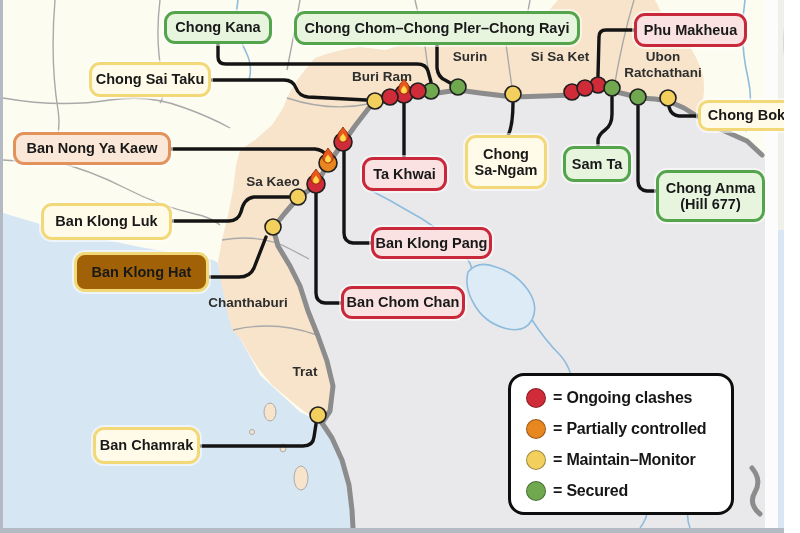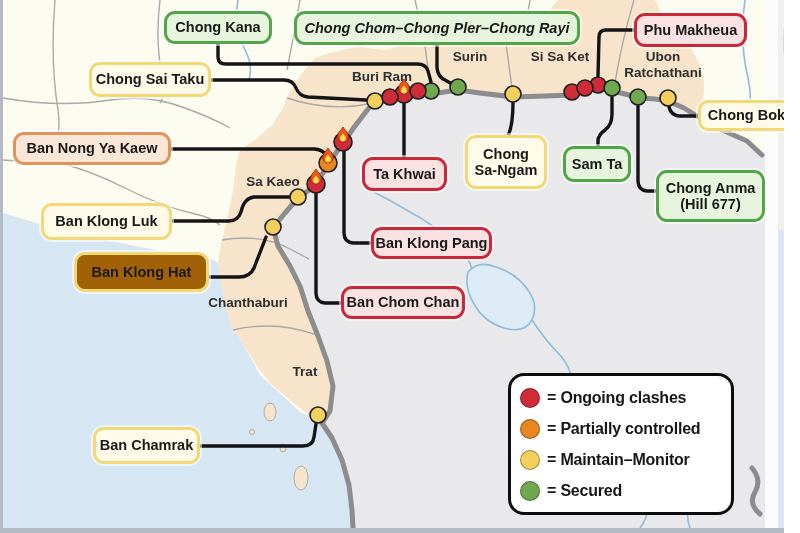--- a/index.html
+++ b/index.html
@@ -16,21 +16,21 @@
     box-shadow:0 0 0 2px rgba(255,255,255,.55);
   }
   .province{
     position:absolute;transform:translate(-50%,-50%);text-align:center;
     font-weight:700;font-size:13.5px;line-height:1.2;color:#2e2e2e;white-space:nowrap;
   }
   .province span{display:block;}
   #legend{
     position:absolute;left:508px;top:373px;width:226px;height:142px;box-sizing:border-box;
     background:var(--legend_bg,#fff);border:3.5px solid #0d0d0d;border-radius:16px;
-    display:flex;flex-direction:column;justify-content:center;gap:6px;padding:8px 9px;
+    display:flex;flex-direction:column;justify-content:center;gap:6px;padding:8px 15px;
   }
   .legend-row{display:flex;align-items:center;gap:7px;height:25px;}
   .legend-dot{
     width:20px;height:20px;border-radius:50%;flex:0 0 auto;
     border:1px solid rgba(0,0,0,.35);box-sizing:border-box;
   }
   .legend-label{font-weight:700;font-size:16px;color:#161616;white-space:nowrap;letter-spacing:-0.2px;}
 </style>
 </head>
 <body>
@@ -155,21 +155,21 @@
           <path d="M0,-8 C1.5,-5 4.8,-3.5 5.2,0.5 C5.6,4.5 2.9,7 0,7 C-2.9,7 -5.6,4.5 -5.2,0.5 C-4.8,-3.5 -1.5,-5 0,-8 Z" fill="#e8581c" stroke="#8a2500" stroke-width="0.8"></path>
           <path d="M0,-1.8 C1,0.4 2.7,0.9 2.9,3.2 C3.1,5.4 1.6,6.4 0,6.4 C-1.6,6.4 -3.1,5.4 -2.9,3.2 C-2.7,0.9 -1,0.4 0,-1.8 Z" fill="#ffd94e"></path>
         </g>
       </g>
   </svg>
 
   <div id="labels">
       <div class="label-box" style="left: 164px; top: 11px; width: 108px; height: 33px; border-color: rgb(84, 164, 76); background: rgb(231, 245, 223);">
         <span>Chong Kana</span>
       </div>
-      <div class="label-box" style="left: 294px; top: 11px; width: 286px; height: 34px; border-color: rgb(84, 164, 76); background: rgb(231, 245, 223); font-style: italic;">
+      <div class="label-box" style="left: 294px; top: 11px; width: 286px; height: 34px; border-color: rgb(84, 164, 76); background: rgb(231, 245, 223);">
         <span>Chong Chom–Chong Pler–Chong Rayi</span>
       </div>
       <div class="label-box" style="left: 634px; top: 13px; width: 113px; height: 34px; border-color: rgb(201, 40, 58); background: rgb(250, 226, 226);">
         <span>Phu Makheua</span>
       </div>
       <div class="label-box" style="left: 89px; top: 62px; width: 122px; height: 35px; border-color: rgb(242, 216, 118); background: rgb(255, 251, 232);">
         <span>Chong Sai Taku</span>
       </div>
       <div class="label-box" style="left: 13px; top: 132px; width: 158px; height: 33px; border-color: rgb(226, 147, 92); background: rgb(251, 231, 215);">
         <span>Ban Nong Ya Kaew</span>

